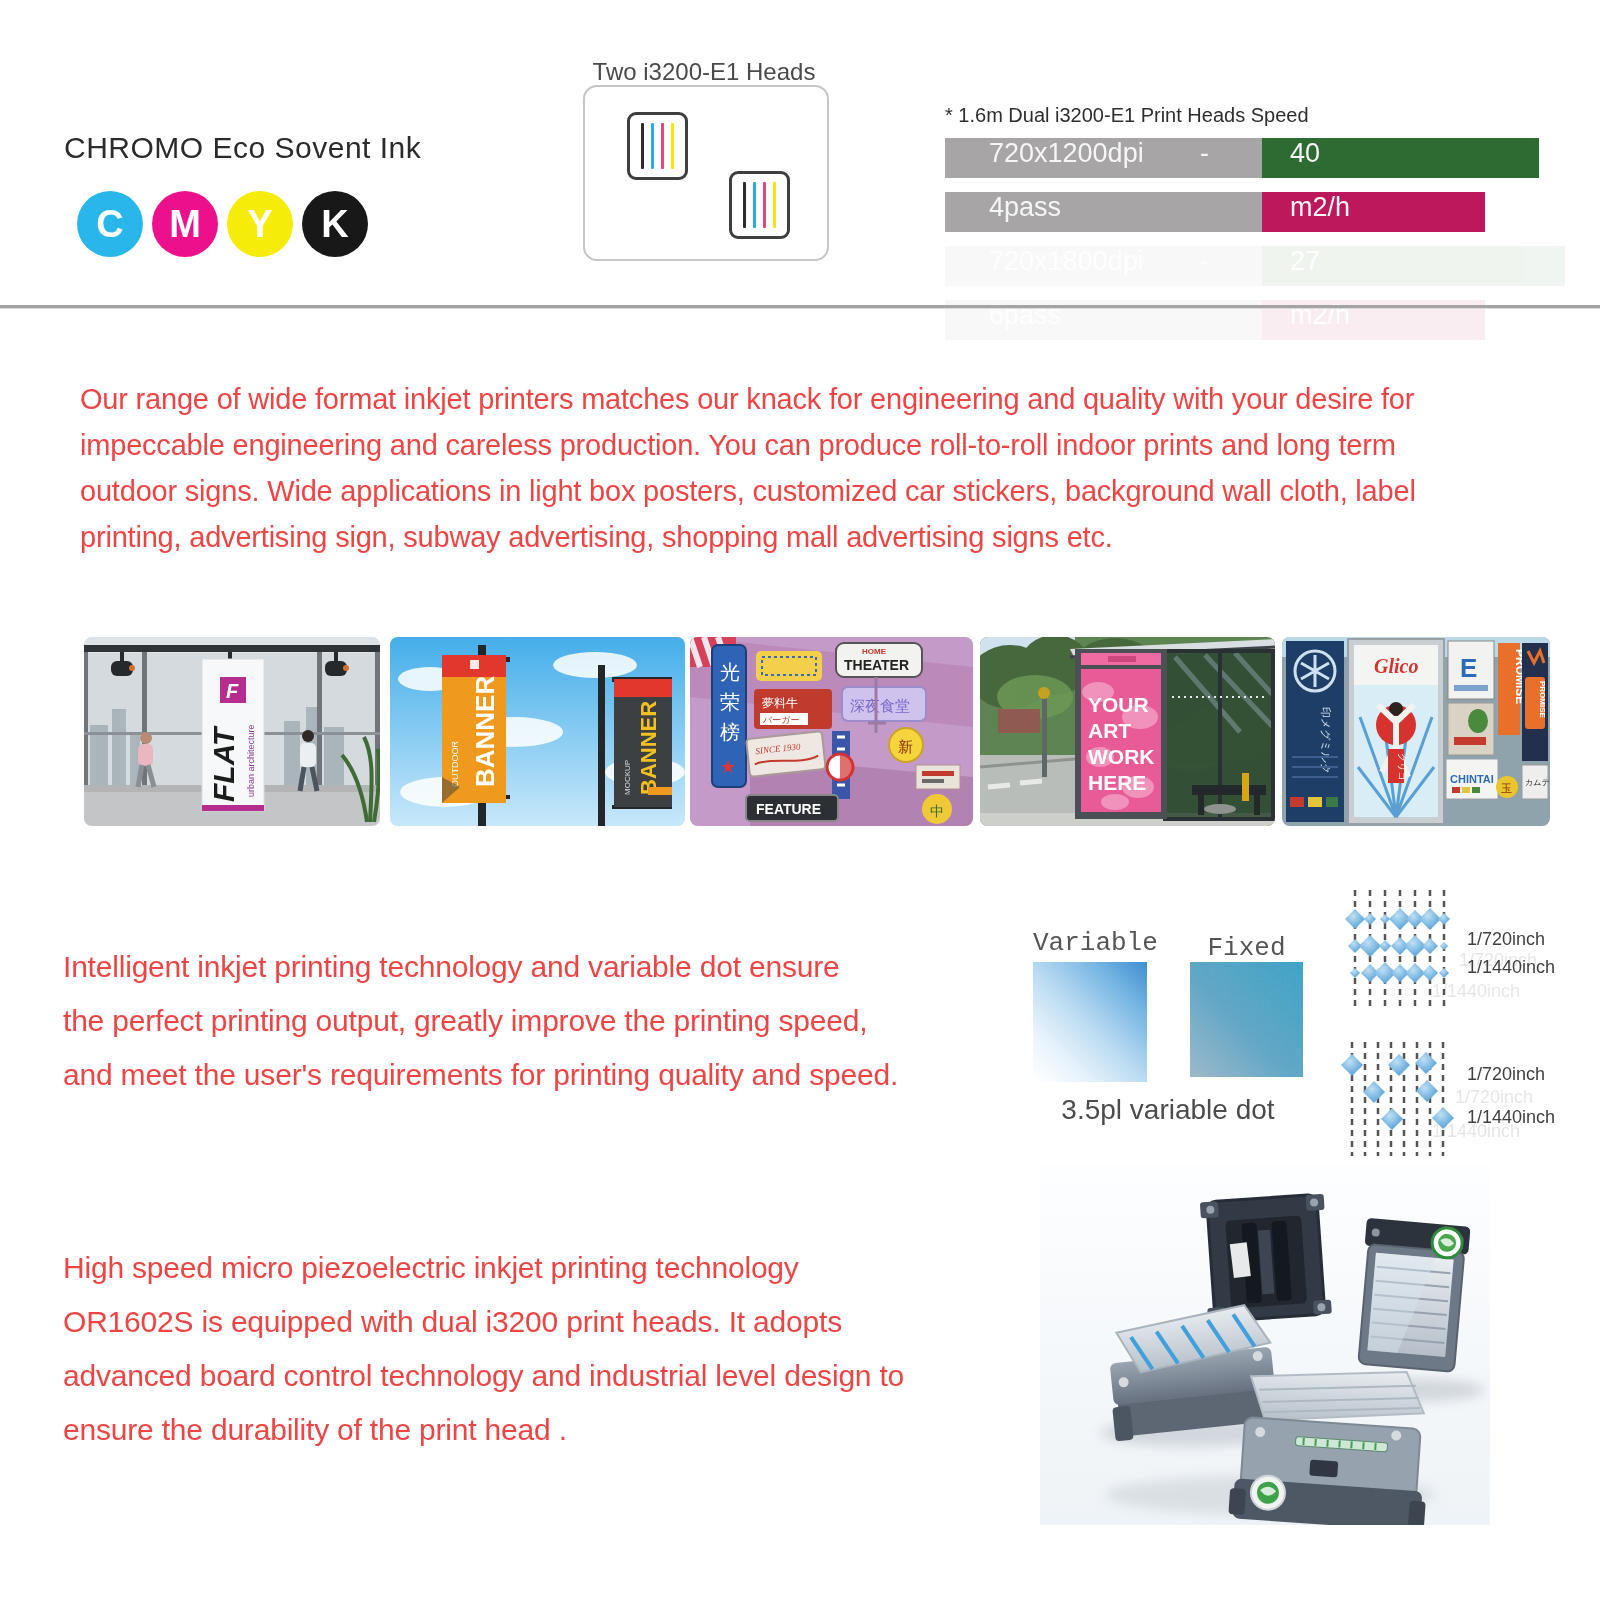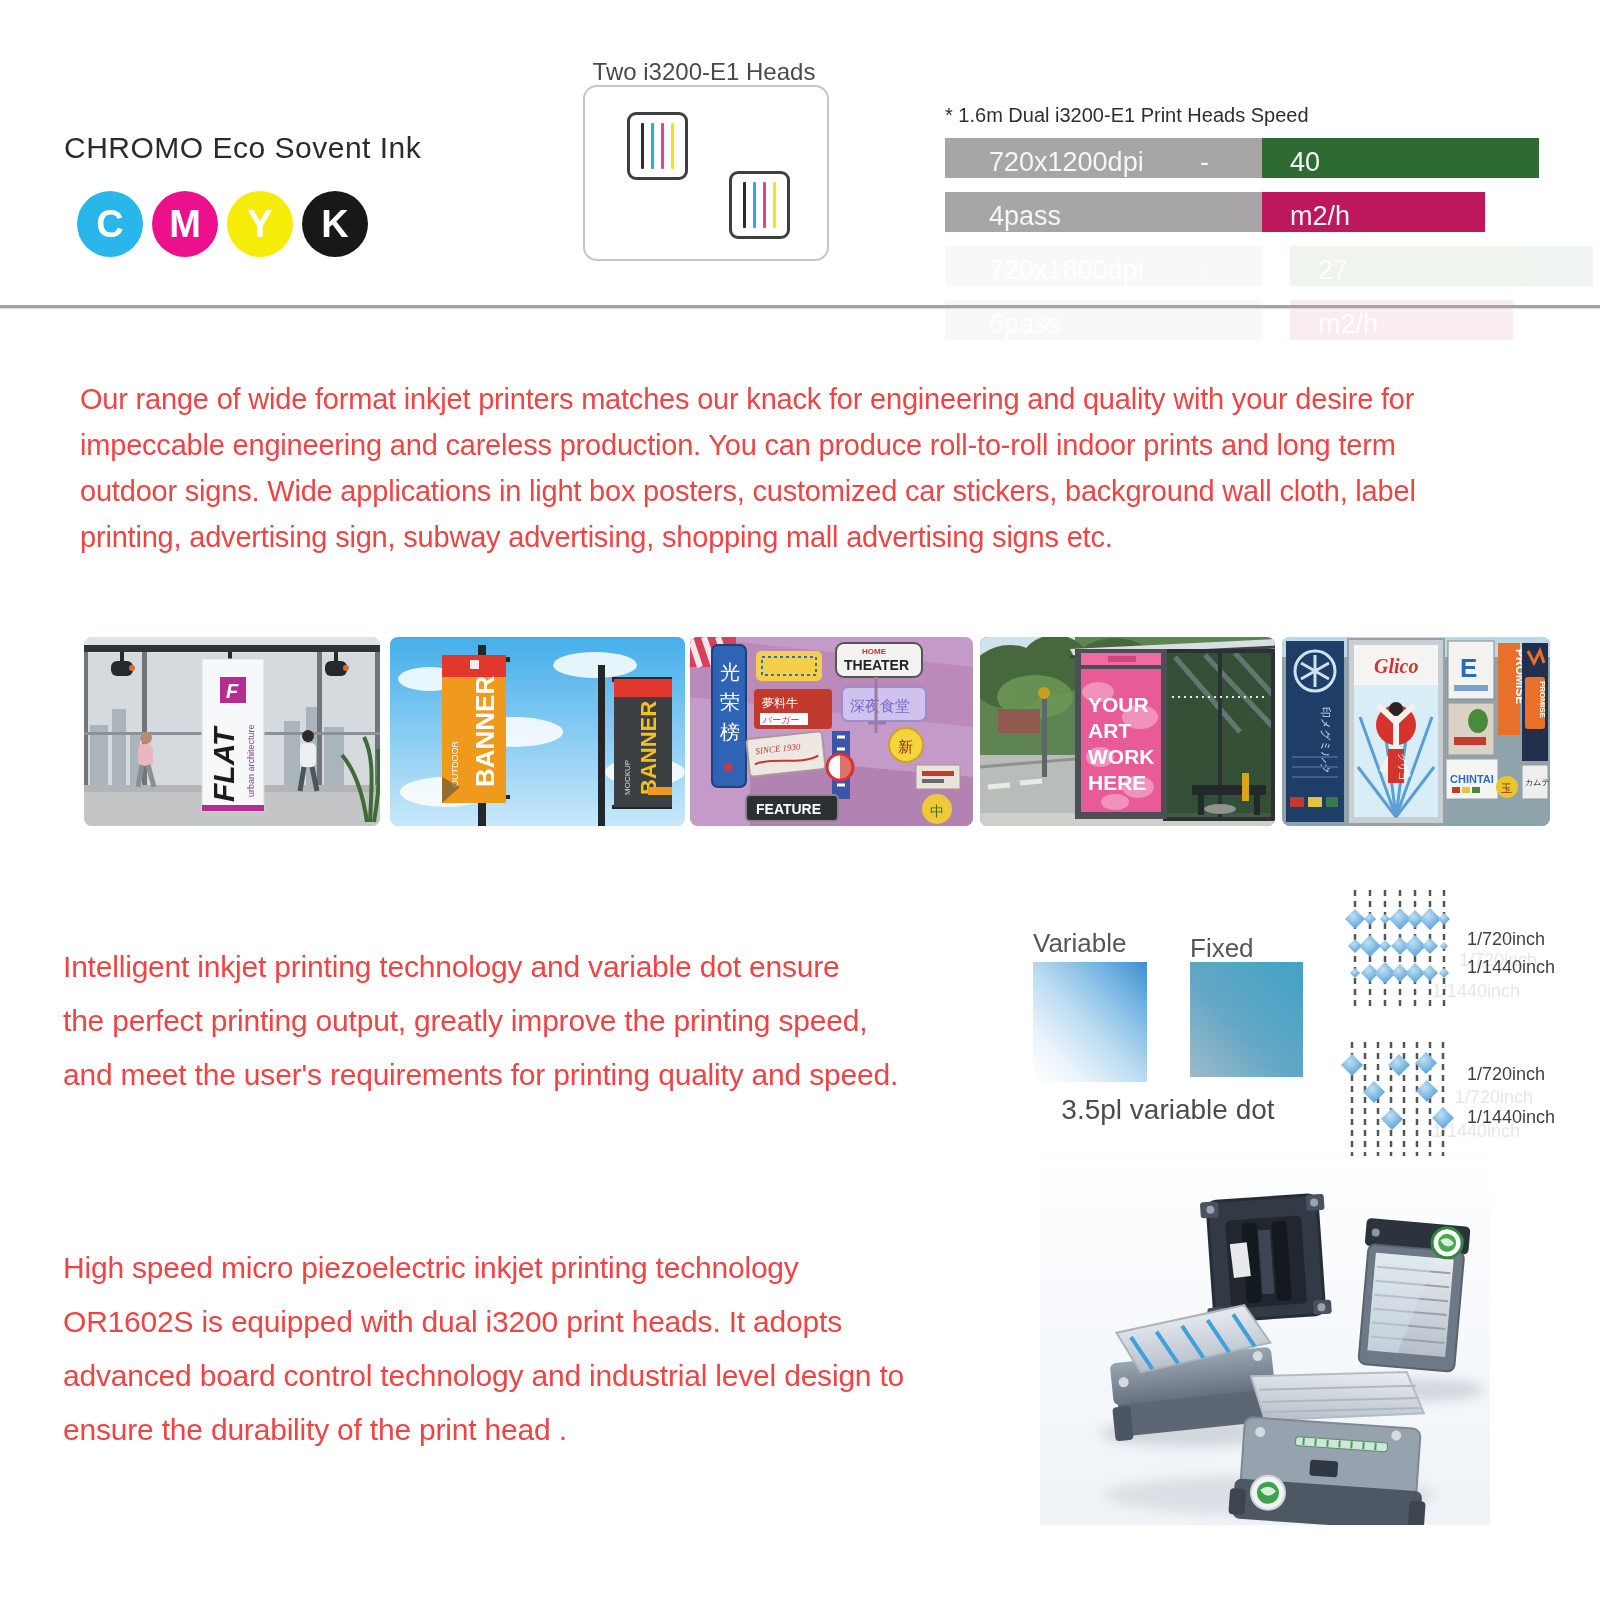--- a/index.html
+++ b/index.html
@@ -19,42 +19,42 @@
   .heads-box{left:583px;top:85px;width:242px;height:172px;border:2px solid #c6c6c6;border-radius:14px;}
   .mini-head{position:absolute;width:55px;height:62px;border:3px solid #3f3f3f;border-radius:9px;
              display:flex;align-items:center;justify-content:center;gap:7px;background:#fff;}
   .mini-head.a{left:42px;top:25px;} .mini-head.b{left:144px;top:84px;}
   .stripe{width:3px;height:46px;border-radius:1px;}
   .st-k{background:#2b2b2b;} .st-c{background:#2aabe3;} .st-m{background:#e8447c;} .st-y{background:#ffe20a;}
 
   
   .speed-note{left:945px;top:104px;font-size:20px;color:#2e2e2e;}
   .speed-row{position:absolute;left:945px;height:40px;display:flex;}
-  .seg{height:40px;display:flex;align-items:flex-end;position:relative;}
+  .seg{height:40px;display:flex;align-items:flex-start;position:relative;}
   .seg.gray{width:317px;background:#a7a5a6;}
   .seg.green{background:#2d6b33;}
   .seg.green.light{background:#be185d;}
   .bar-label{margin-left:44px;font-size:27px;color:#f6f6f6;}
   .bar-dash{position:absolute;left:255px;font-size:27px;color:#f6f6f6;}
   .bar-value{margin-left:28px;font-size:27px;color:#f6f6f6;}
-  .faded{opacity:0.07;gap:28px;}
+  .faded{opacity:0.07;}
   .divider{left:0;top:305px;width:1600px;height:3px;background:#a5a3a4;border-bottom:1px solid #dcdcdc;z-index:6;}
 
   
   .para{line-height:46px;font-size:29px;color:#ef4444;letter-spacing:-0.2px;white-space:nowrap;}
   .para1{left:80px;top:376px;}
   .para2{left:63px;top:940px;line-height:54px;font-size:30px;}
   .para3{left:63px;top:1241px;line-height:54px;font-size:30px;}
 
   
   .shot{position:absolute;top:637px;height:189px;border-radius:8px;overflow:hidden;background:#ddd;}
   .shot svg{display:block;}
 
   
-  .vf-label{font-size:26px;color:#565656;text-align:left;}
+  .vf-label{font-size:26px;color:#565656;text-align:center;font-family:Liberation Mono, monospace;}
   .var-label{left:1033px;top:928px;width:114px;}
   .fix-label{left:1190px;top:933px;width:113px;}
   .var-square{left:1033px;top:962px;width:114px;height:120px;
      background:linear-gradient(45deg,#ffffff 0%,#eaf4fb 22%,#bcdcf2 48%,#74b4e2 78%,#3e8ed0 100%);}
   .fix-square{left:1190px;top:962px;width:113px;height:115px;}
   .dot-caption{left:1033px;top:1094px;width:270px;text-align:center;font-size:28px;color:#4c4c4c;}
   .dg-label{position:absolute;font-size:18px;color:#3f3f3f;}
   .dg-ghost{opacity:0.13;}
 
   

